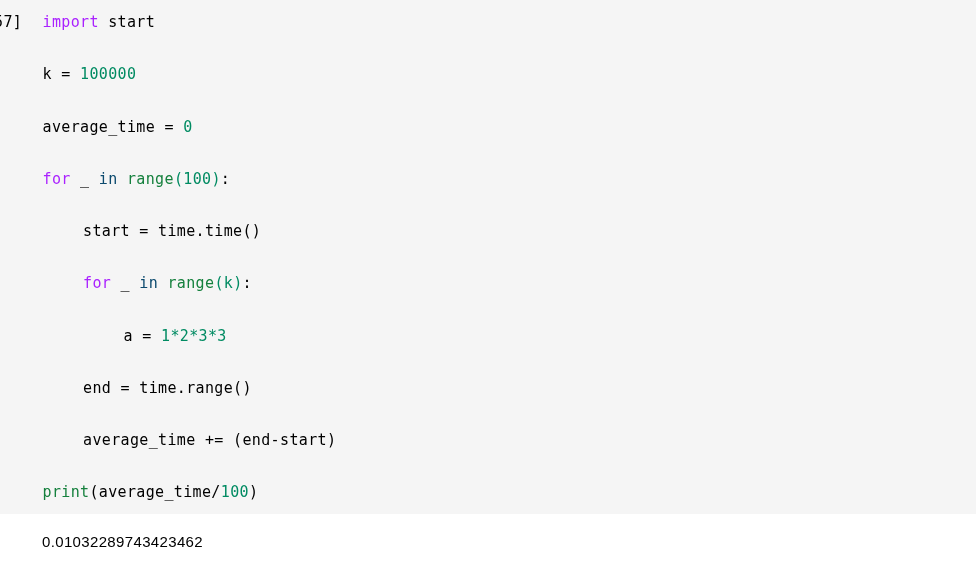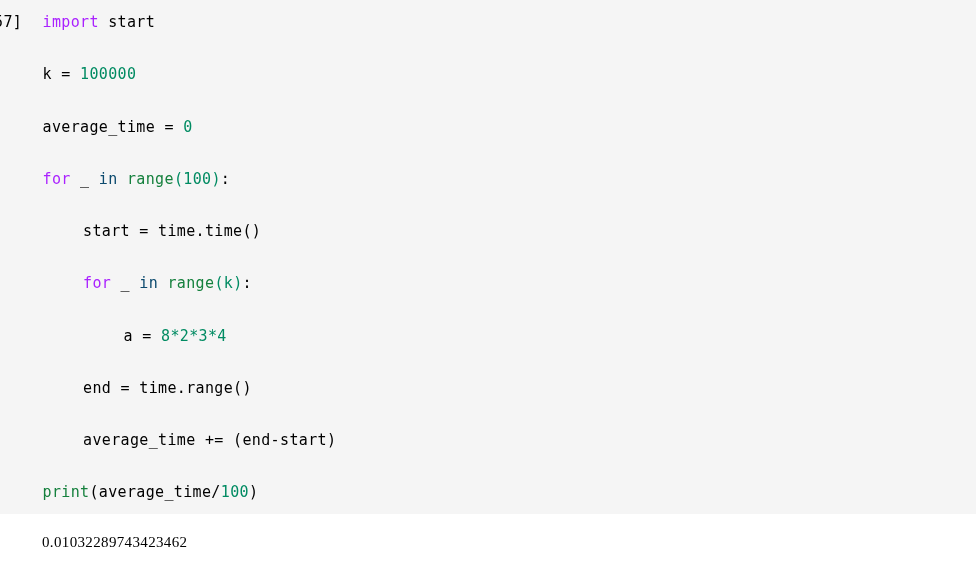--- a/index.html
+++ b/index.html
@@ -80,38 +80,38 @@
   #output-text {
     position: absolute;
     left: 42px;
     top: 16px;
     height: 24px;
     line-height: 24px;
     font-size: 15px;
     letter-spacing: 0.35px;
     color: #000000;
     white-space: pre;
-    font-family: Liberation Serif, serif;
+    font-family: Liberation Sans, sans-serif;
   }
 </style>
 </head>
 <body>
 
 <div id="notebook-cell">
 
   <div id="code-area">
     <div id="cell-prompt">57]</div>
     <div id="code-lines">
         <div class="code-line" style="top: 10px; padding-left: 42.5px;"><span class="tok-kw">import</span><span class="tok-plain"> start</span></div>
         <div class="code-line" style="top: 62px; padding-left: 42.5px;"><span class="tok-plain">k = </span><span class="tok-num">100000</span></div>
         <div class="code-line" style="top: 115px; padding-left: 42.5px;"><span class="tok-plain">average_time = </span><span class="tok-num">0</span></div>
         <div class="code-line" style="top: 167px; padding-left: 42.5px;"><span class="tok-kw">for</span><span class="tok-plain"> _ </span><span class="tok-kw2">in</span><span class="tok-plain"> </span><span class="tok-builtin">range</span><span class="tok-paren">(</span><span class="tok-num">100</span><span class="tok-paren">)</span><span class="tok-plain">:</span></div>
         <div class="code-line" style="top: 219px; padding-left: 83px;"><span class="tok-plain">start = time.time()</span></div>
         <div class="code-line" style="top: 271px; padding-left: 83px;"><span class="tok-kw">for</span><span class="tok-plain"> _ </span><span class="tok-kw2">in</span><span class="tok-plain"> </span><span class="tok-builtin">range</span><span class="tok-paren">(k)</span><span class="tok-plain">:</span></div>
-        <div class="code-line" style="top: 324px; padding-left: 123.5px;"><span class="tok-plain">a = </span><span class="tok-num">8*2*3*4</span></div>
+        <div class="code-line" style="top: 324px; padding-left: 123.5px;"><span class="tok-plain">a = </span><span class="tok-num">1*2*3*3</span></div>
         <div class="code-line" style="top: 376px; padding-left: 83px;"><span class="tok-plain">end = time.range()</span></div>
         <div class="code-line" style="top: 428px; padding-left: 83px;"><span class="tok-plain">average_time += (end-start)</span></div>
         <div class="code-line" style="top: 480px; padding-left: 42.5px;"><span class="tok-builtin">print</span><span class="tok-plain">(average_time/</span><span class="tok-num">100</span><span class="tok-plain">)</span></div>
       </div>
   </div>
 
   <div id="output-area">
     <div id="output-text">0.01032289743423462</div>
   </div>
 

